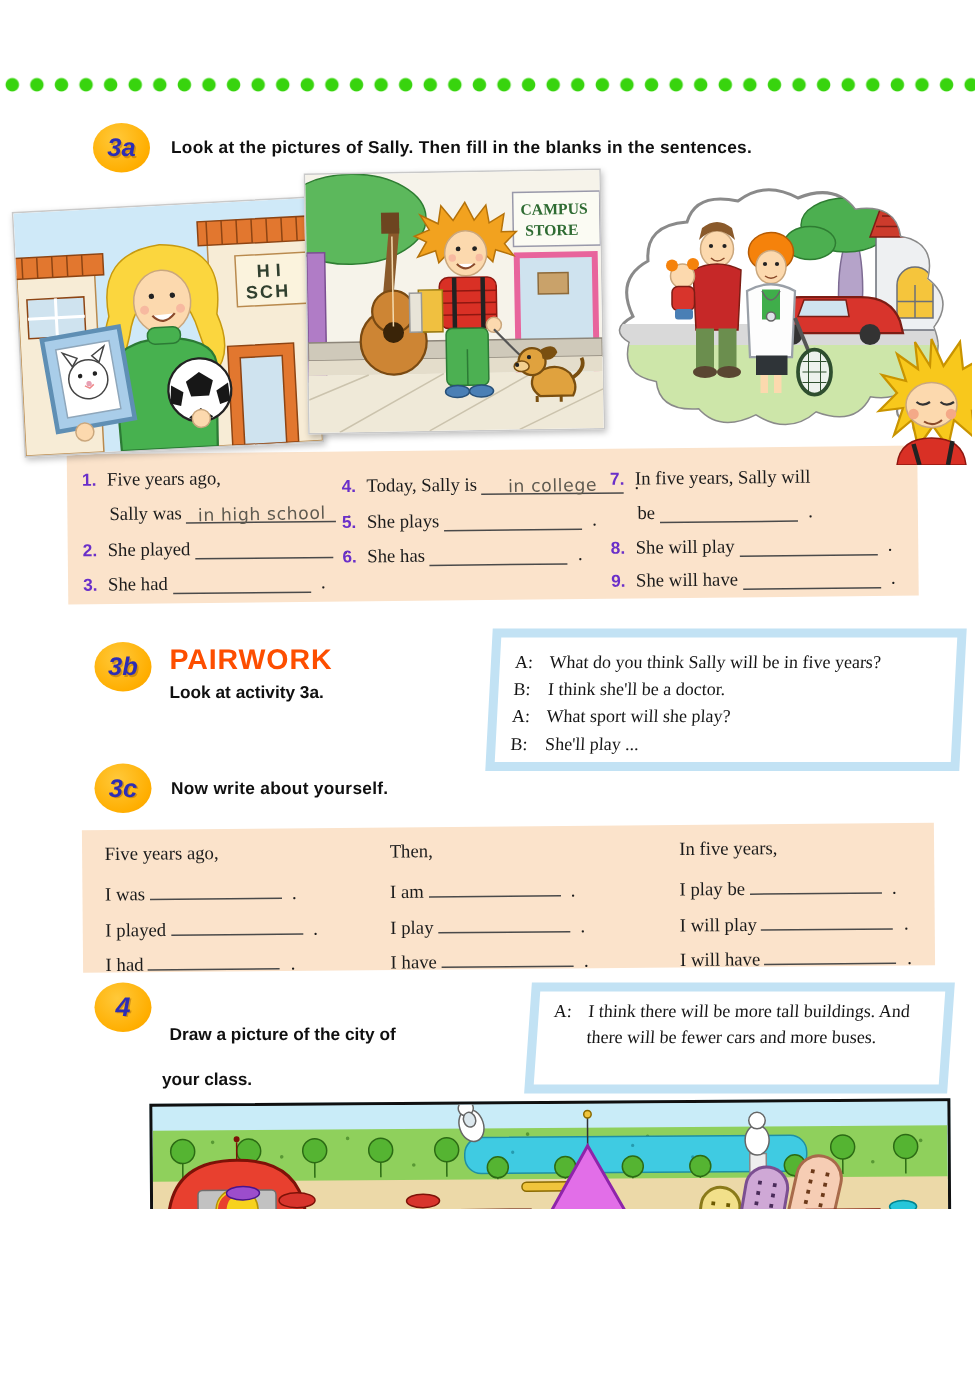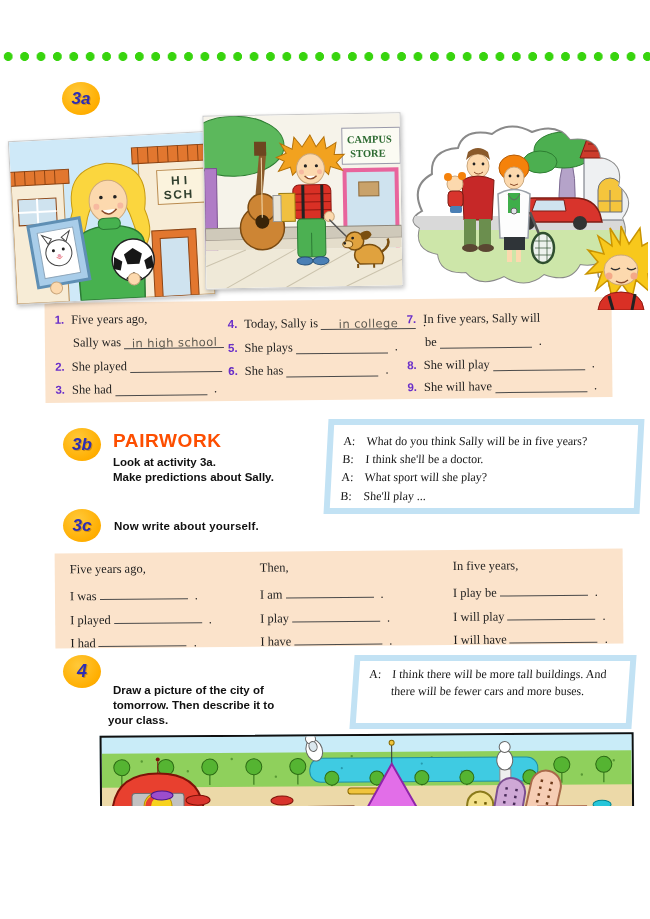--- a/index.html
+++ b/index.html
@@ -70,20 +70,21 @@
   .ftitle{font:700 15.5px "Liberation Serif",serif;}
 </style>
 </head>
 <body>
 
 <div class="page">
 
   <div class="dots"></div>
 
   <div class="badge b3a">3a</div>
+  <div class="instr i3a">Look at the pictures of Sally. Then fill in the blanks in the sentences.</div>
 
   <div class="photo photo1">
     <svg width="198" height="162" viewBox="0 0 198 162">
       <rect width="198" height="162" fill="#cfe9f8"></rect>
       <g>
         <rect x="0" y="42" width="52" height="120" fill="#f7ecd6" stroke="#b98a4e"></rect>
         <rect x="-4" y="30" width="62" height="14" fill="#e2772f" stroke="#8d4413"></rect>
         <path d="M4 30v14M14 30v14M24 30v14M34 30v14M44 30v14" stroke="#8d4413" fill="none"></path>
         <rect x="6" y="58" width="38" height="26" fill="#cfe3ef" stroke="#8d4413"></rect>
         <path d="M6 71h38M25 58v26" stroke="#fff" stroke-width="2"></path>
@@ -304,21 +305,20 @@
       <span class="num">8.</span><span>She will play</span><span class="blank"><span class="ans"></span></span><span class="post">.</span>
     </div>
     <div class="exline" style="left:362px;top:81px">
       <span class="num">9.</span><span>She will have</span><span class="blank"><span class="ans"></span></span><span class="post">.</span>
     </div>
   </div>
 
   <div class="badge b3b">3b</div>
   <div class="sec-title t3b">PAIRWORK</div>
   <div class="sub sub3b1">Look at activity 3a.</div>
-  <div class="sub sub3b2">Make predictions about Sally.</div>
 
   <div class="dlg dlg1">
     <div class="dlgline">
         <span class="spk">A:</span>
         <span>What do you think Sally will be in five years?</span>
       </div>
     <div class="dlgline">
         <span class="spk">B:</span>
         <span>I think she'll be a doctor.</span>
       </div>
@@ -351,21 +351,20 @@
     <div class="tcol" style="left:398px">
       <div class="trow" style="top:9px">In five years,</div>
       <div class="trow" style="top:33px"><span>I play be</span><span class="blank w88"></span><span class="post">.</span></div>
       <div class="trow" style="top:57px"><span>I will play</span><span class="blank w88"></span><span class="post">.</span></div>
       <div class="trow" style="top:80px"><span>I will have</span><span class="blank w88"></span><span class="post">.</span></div>
     </div>
   </div>
 
   <div class="badge b4">4</div>
   <div class="sub sub41">Draw a picture of the city of</div>
-  <div class="sub sub42">tomorrow. Then describe it to</div>
   <div class="sub sub43">your class.</div>
 
   <div class="dlg dlg2">
     <div class="dlgline">
         <span class="spk">A:</span>
         <span>I think there will be more tall buildings. And there will be fewer cars and more buses.</span>
       </div>
   </div>
 
   <div class="city">

